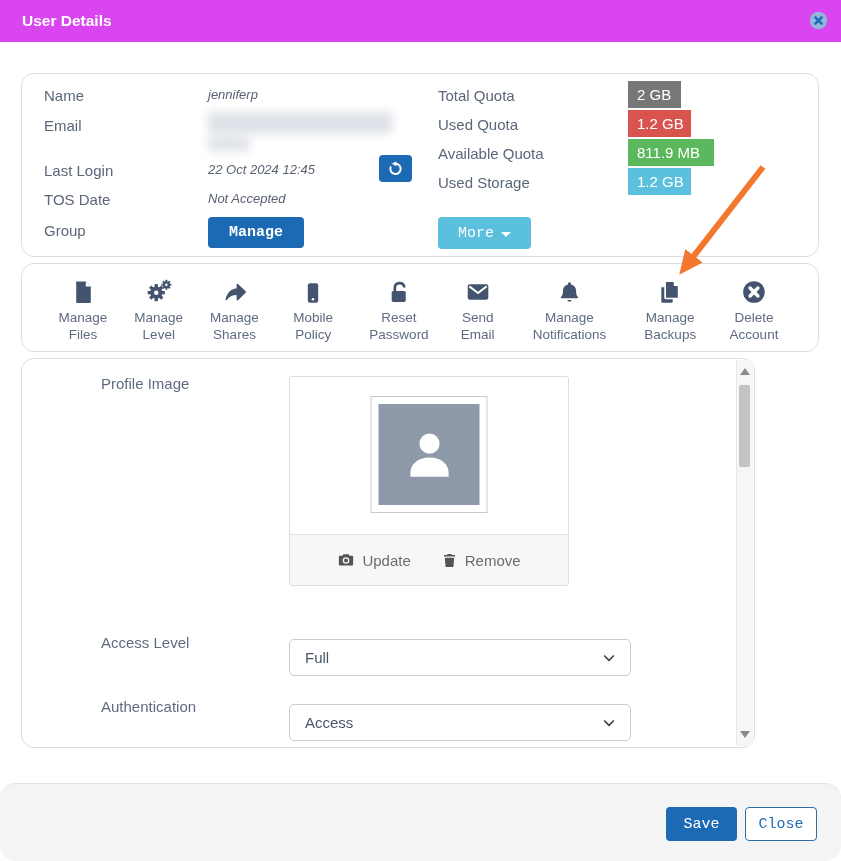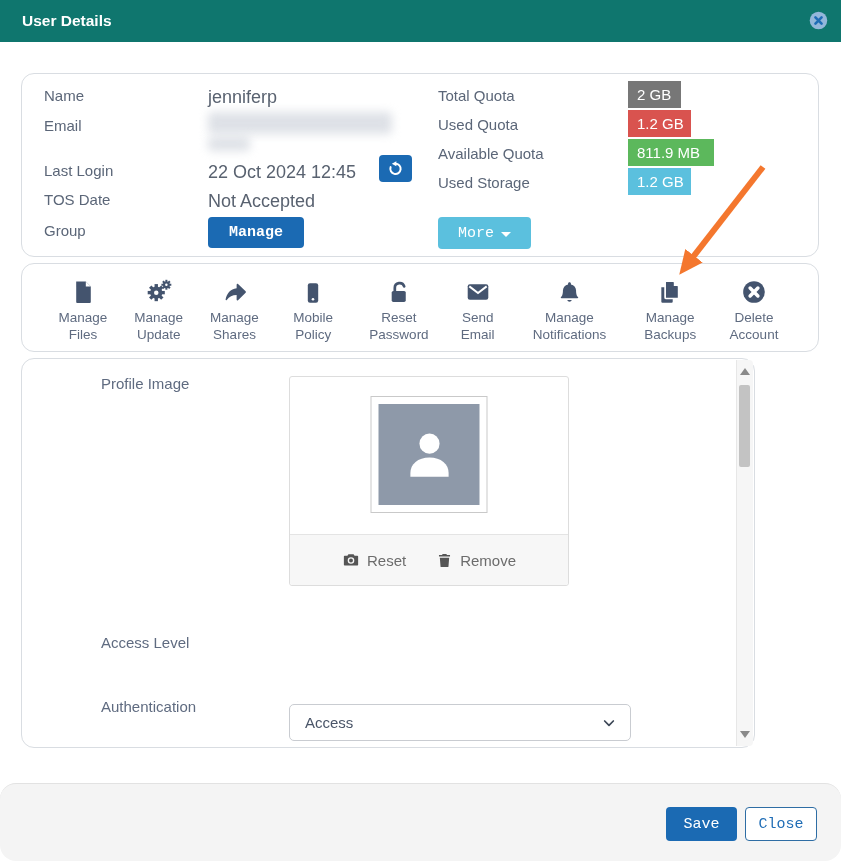--- a/index.html
+++ b/index.html
@@ -2,28 +2,28 @@
 <html><head>
 <meta charset="utf-8">
 <style>
   html,body{margin:0;padding:0;}
   body{
     width:841px;height:861px;position:relative;overflow:hidden;
     background:#ffffff;font-family:"Liberation Sans",sans-serif;
     -webkit-font-smoothing:antialiased;
   }
   
-  .titlebar{position:absolute;left:0;top:0;width:841px;height:42px;background:#0f766e;}
+  .titlebar{position:absolute;left:0;top:0;width:841px;height:42px;background:#d946ef;}
   .titlebar .title{position:absolute;left:22px;top:0;line-height:42px;color:#fff;font-size:15.5px;font-weight:700;}
   .titlebar .close{position:absolute;right:12px;top:10px;width:21px;height:21px;cursor:pointer;}
   
   .panel{position:absolute;background:#fff;border:1px solid #d9dde2;border-radius:13px;box-sizing:border-box;}
   .info-panel{left:21px;top:73px;width:798px;height:184px;}
   .ilabel{position:absolute;color:#5b6678;font-size:15px;white-space:nowrap;}
-  .ivalue{position:absolute;color:#596270;font-size:18px;white-space:nowrap;}
+  .ivalue{position:absolute;color:#596270;font-size:13px;white-space:nowrap;font-style:italic;}
   .lcol{left:22px;}  .vcol{left:186px;}  .rcol{left:416px;}
   .blur-block{position:absolute;background:#c3c9d3;border-radius:4px;filter:blur(5px);opacity:.55;}
   .mini-btn{position:absolute;left:357px;top:81px;width:33px;height:27px;background:#1b6ab3;border:none;border-radius:4px;display:flex;align-items:center;justify-content:center;cursor:pointer;padding:0;}
   .btn{border:none;border-radius:4px;font-family:Liberation Mono, monospace;font-size:15px;cursor:pointer;display:flex;align-items:center;justify-content:center;box-sizing:border-box;}
   .btn-primary{background:#1b6ab3;color:#fff;}
   .manage-btn{position:absolute;left:186px;top:143px;width:96px;height:31px;font-weight:700;}
   .more-btn{position:absolute;left:416px;top:143px;width:93px;height:32px;background:#5bc0de;color:#fff;gap:7px;}
   .caret-down{width:0;height:0;border-left:5px solid transparent;border-right:5px solid transparent;border-top:5px solid #fff;margin-top:2px;}
   .qbadge{position:absolute;left:606px;height:27px;line-height:27px;color:#fff;font-size:15px;padding-left:9px;box-sizing:border-box;}
   .q0{top:7px;width:53px;background:#777777;}
@@ -138,21 +138,21 @@
             <rect x="-0.9" y="-4.4" width="1.8" height="8.8"></rect>
             <rect x="-0.9" y="-4.4" width="1.8" height="8.8" transform="rotate(45)"></rect>
             <rect x="-0.9" y="-4.4" width="1.8" height="8.8" transform="rotate(90)"></rect>
             <rect x="-0.9" y="-4.4" width="1.8" height="8.8" transform="rotate(135)"></rect>
             <circle r="3"></circle>
             <circle r="1.1" fill="#fff"></circle>
           </g>
         </g>
       </svg>
     </span>
-    <span class="tlabel">Manage Update</span>
+    <span class="tlabel">Manage Level</span>
   </div>
 
   <div class="titem w58">
     <span class="ic">
       <svg viewBox="0 0 24 24" width="26" height="26" fill="#44546e">
         <path d="M13.5 4.2v4.3C7.8 9.3 4.4 13.1 3.3 18.9c-.1.7.7 1 1.1.5 2.3-3 5.2-4.5 9.1-4.6v4.3c0 .7.8 1 1.3.5l7-6.9a.9.9 0 0 0 0-1.3l-7-6.8c-.5-.5-1.3-.1-1.3.6z"></path>
       </svg>
     </span>
     <span class="tlabel">Manage Shares</span>
   </div>
@@ -230,33 +230,39 @@
           <path d="M12 13c-4.5 0-7.4 2.6-7.4 6v1.4h14.8V19c0-3.4-2.9-6-7.4-6z"></path>
         </svg>
       </div>
     </div>
     <div class="pstrip">
       <button class="strip-btn">
         <svg viewBox="0 0 24 24" width="18" height="18">
           <path d="M8.6 4.2h6.8l1.4 2.2h3.7a1 1 0 0 1 1 1v11a1 1 0 0 1-1 1H3.5a1 1 0 0 1-1-1v-11a1 1 0 0 1 1-1h3.7z" fill="#555"></path>
           <circle cx="12" cy="12.6" r="3.5" fill="none" stroke="#f7f7f7" stroke-width="1.8"></circle>
         </svg>
-        <span>Reset</span>
+        <span>Update</span>
       </button>
       <button class="strip-btn">
         <svg viewBox="0 0 24 24" width="17" height="17">
           <path d="M9.4 2.8h5.2l.9 1.6h4.3v2H4.2v-2h4.3z" fill="#555"></path>
           <path d="M5.4 8h13.2l-1 12.4a1 1 0 0 1-1 .9H7.4a1 1 0 0 1-1-.9z" fill="#555"></path>
         </svg>
         <span>Remove</span>
       </button>
     </div>
   </div>
 
   <div class="flabel" style="left:79px;top:275px">Access Level</div>
+  <div class="select" style="left:267px;top:280px">
+    <span>Full</span>
+    <svg viewBox="0 0 24 24" width="16" height="16">
+      <path d="M5.5 9l6.5 6.5L18.5 9" fill="none" stroke="#3d4757" stroke-width="2.6" stroke-linecap="round" stroke-linejoin="round"></path>
+    </svg>
+  </div>
 
   <div class="flabel" style="left:79px;top:339px">Authentication</div>
   <div class="select" style="left:267px;top:345px">
     <span>Access</span>
     <svg viewBox="0 0 24 24" width="16" height="16">
       <path d="M5.5 9l6.5 6.5L18.5 9" fill="none" stroke="#3d4757" stroke-width="2.6" stroke-linecap="round" stroke-linejoin="round"></path>
     </svg>
   </div>
 
   <div class="sbar">

